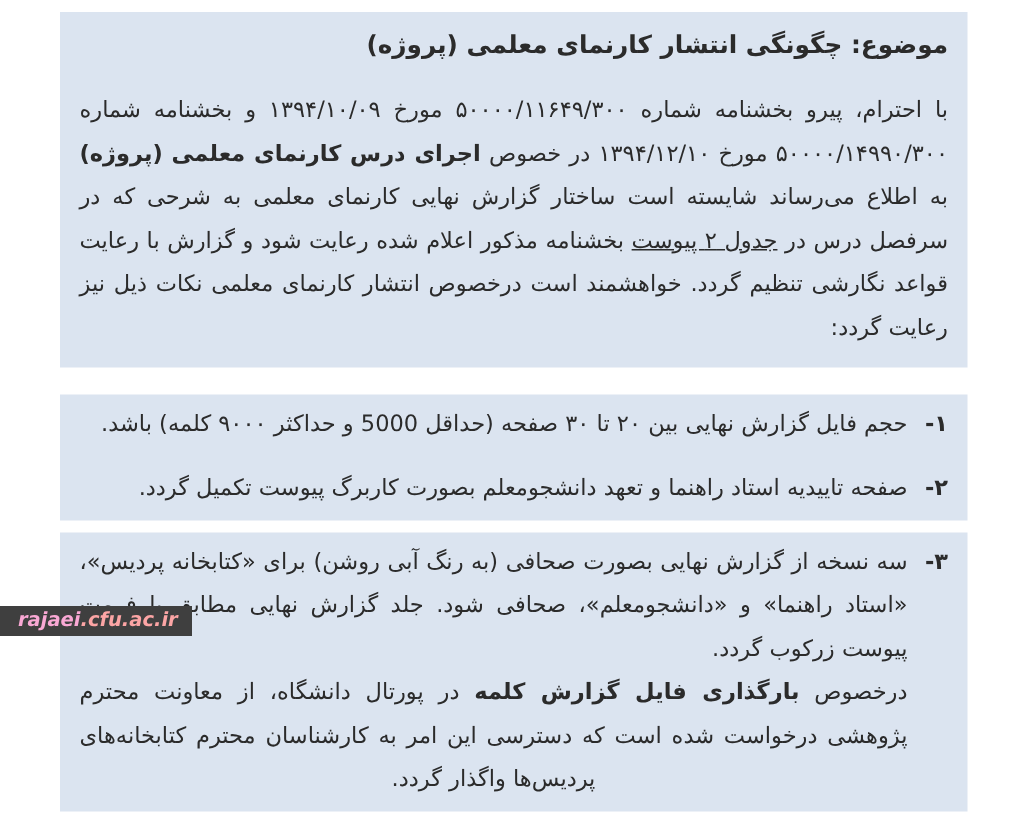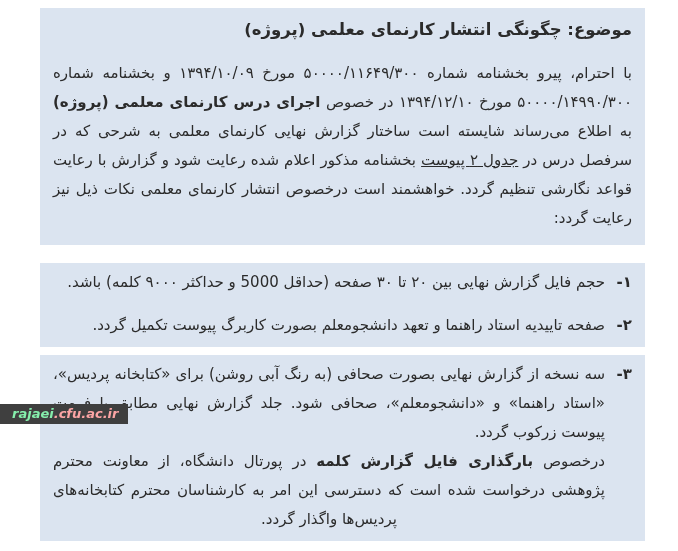--- a/index.html
+++ b/index.html
@@ -72,21 +72,21 @@
     height: 20px;
     padding: 1px 10px 2px 12px;
     background: #3f3f3f;
     direction: ltr;
     font-style: italic;
     font-weight: bold;
     font-size: 13px;
     line-height: 17px;
     white-space: nowrap;
   }
-  .wm-primary { color: #86efac; }
+  .wm-primary { color: #f9a8d4; }
   .wm-secondary { color: #fca5a5; }
 </style>
 </head>
 <body>
 
 <div class="page">
 
   <section class="hl block-intro">
     <p class="subject">موضوع: چگونگی انتشار کارنمای معلمی (پروژه)</p>
     <p class="body-par"><span>با احترام، پیرو بخشنامه شماره ۵۰۰۰۰/۱۱۶۴۹/۳۰۰ مورخ ۱۳۹۴/۱۰/۰۹ و بخشنامه شماره ۵۰۰۰۰/۱۴۹۹۰/۳۰۰ مورخ ۱۳۹۴/۱۲/۱۰ در خصوص </span><span class="b">اجرای درس کارنمای معلمی (پروژه)</span><span> به اطلاع می‌رساند شایسته است ساختار گزارش نهایی کارنمای معلمی به شرحی که در سرفصل درس در </span><span class="u">جدول ۲ پیوست</span><span> بخشنامه مذکور اعلام شده رعایت شود و گزارش با رعایت قواعد نگارشی تنظیم گردد. خواهشمند است درخصوص انتشار کارنمای معلمی نکات ذیل نیز رعایت گردد:</span></p>

